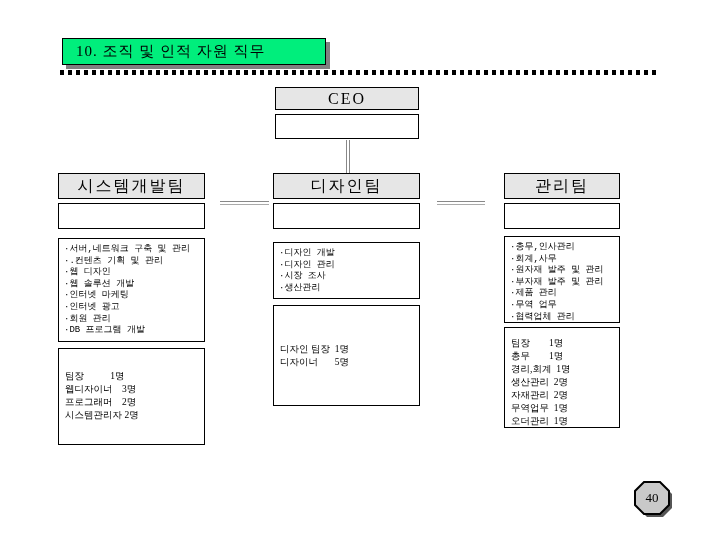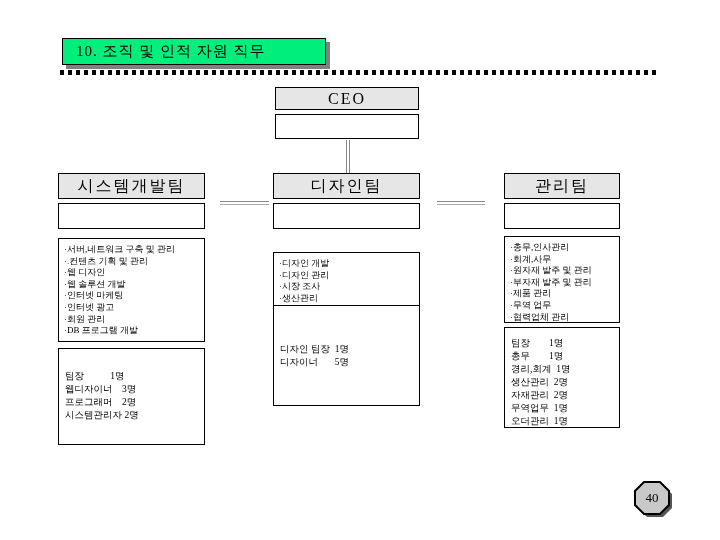--- a/index.html
+++ b/index.html
@@ -27,27 +27,27 @@
   }
   .ceo-box   { left:275px; top:87px;  width:144px; height:23px; line-height:21px; }
   .ceo-sub   { left:275px; top:114px; width:144px; height:25px; }
 
   .t1 { left:58px;  width:147px; }
   .t2 { left:273px; width:147px; }
   .t3 { left:504px; width:116px; }
   .team-hdr  { top:173px; height:26px; line-height:24px; }
   .team-sub  { top:203px; height:26px; }
 
-  .duties { font-size:9px;  line-height:11.6px; padding:5px 3px 0 5px; overflow:hidden; }
+  .duties { font-size:9px;  line-height:11.6px; padding:5px 3px 0 5px; overflow:hidden;font-family:Liberation Mono, monospace; }
   .staff  { font-size:9.5px; line-height:13px; padding-left:6px; overflow:hidden; }
   .staff .staff-line { white-space:pre; }
 
   .d1 { top:238px; height:104px; }
   .s1 { top:348px; height:97px;  padding-top:21px; }
-  .d2 { top:252px; height:57px;  }
+  .d2 { top:242px; height:57px;  }
   .s2 { top:305px; height:101px; padding-top:37px; }
   .d3 { top:236px; height:87px;  }
   .s3 { top:327px; height:101px; padding-top:9px; }
 
   .dbl-v {
     position:absolute; left:346px; top:140px; width:4px; height:33px;
     border-left:1px solid #888; border-right:1px solid #888;
   }
   .dbl-h {
     position:absolute; top:201px; height:4px;

